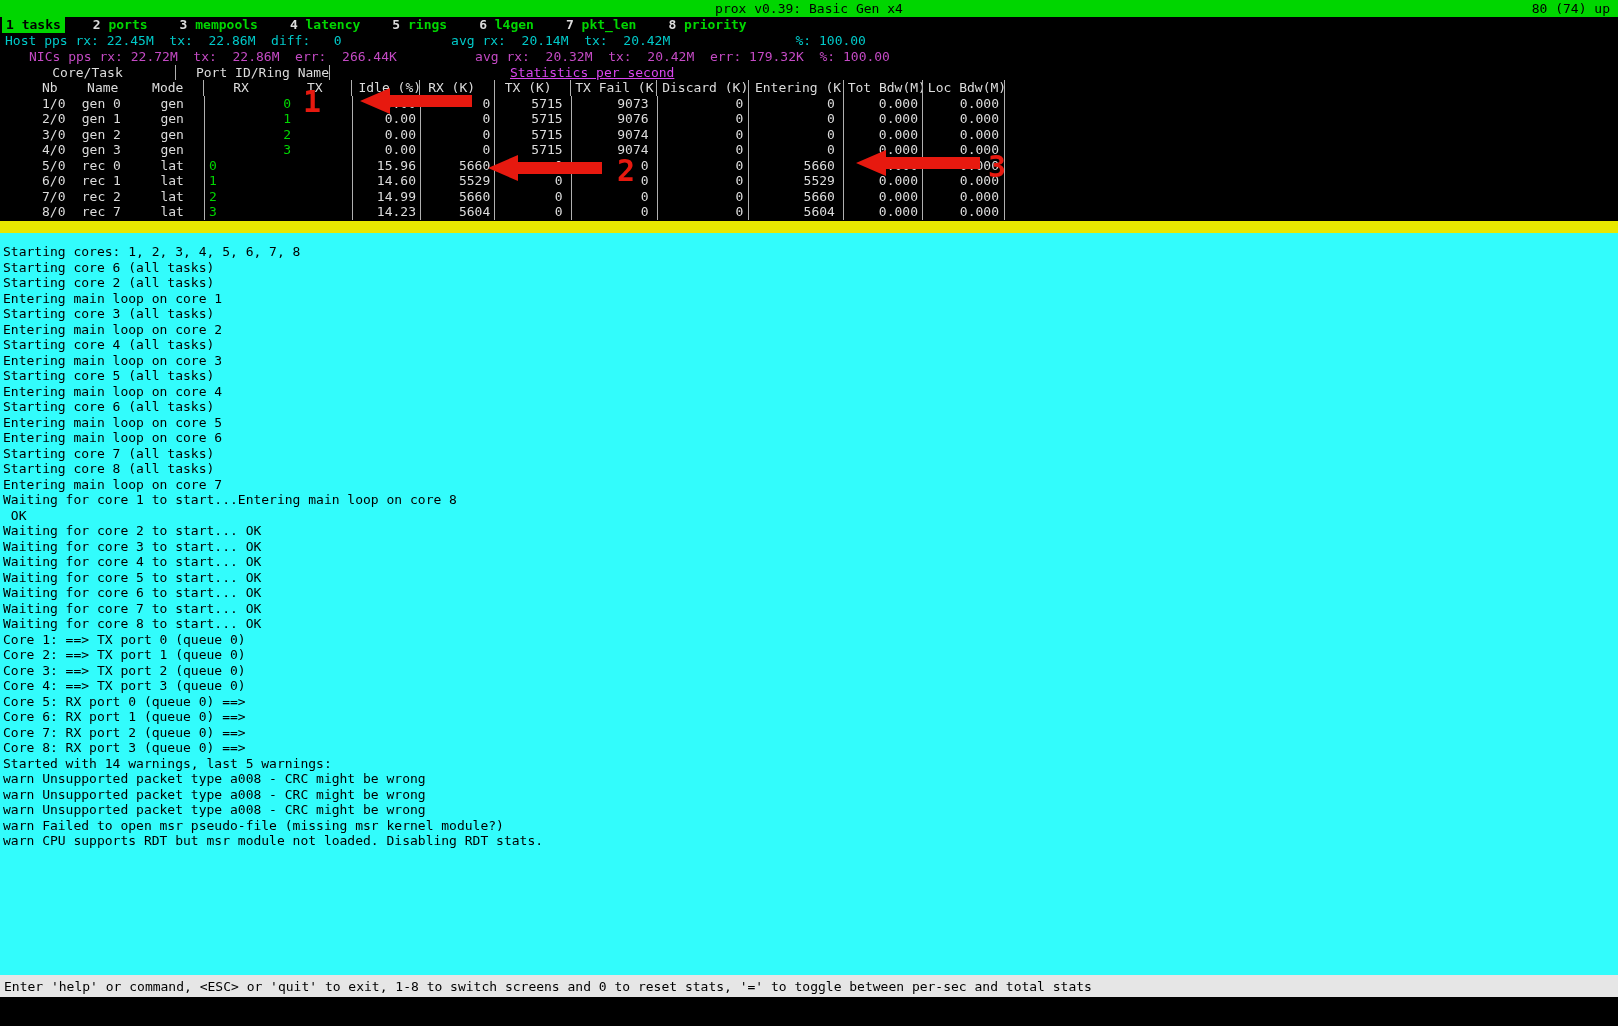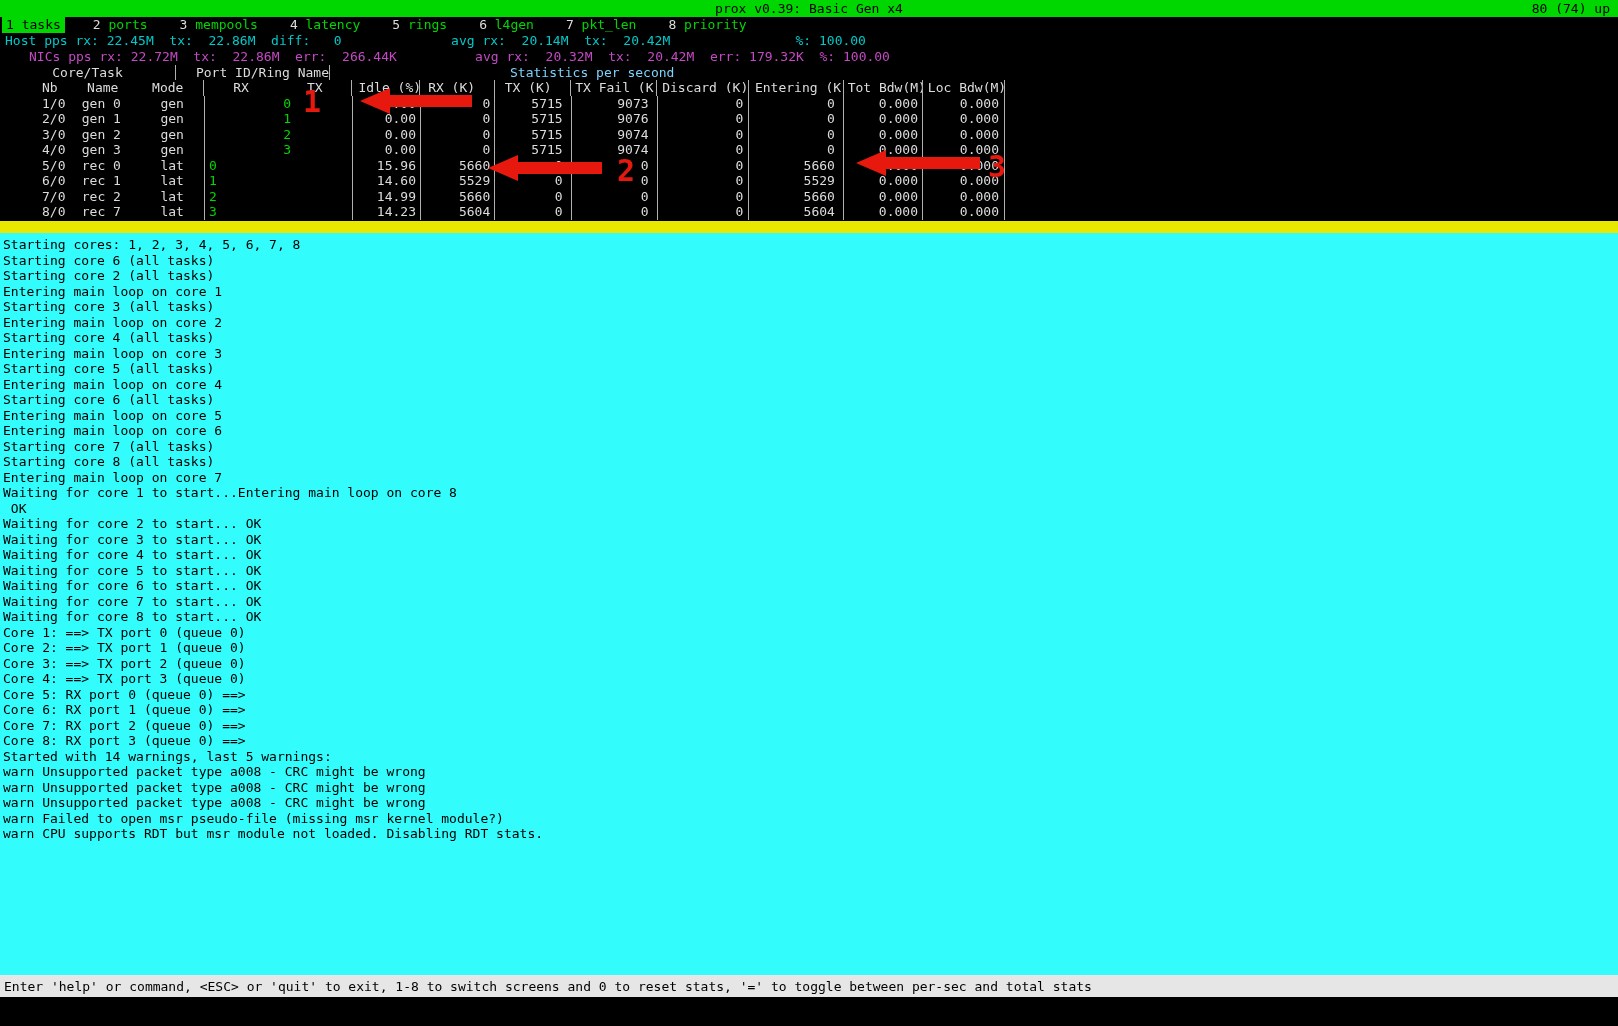--- a/index.html
+++ b/index.html
@@ -6,33 +6,33 @@
   .screen{
     position:relative;width:1618px;height:1026px;background:#000;
     font-family:"DejaVu Sans Mono", monospace;font-size:13px;line-height:15.5px;
     overflow:hidden;
     --green:#00d600;--white:#dcdcdc;--cyan:#00c9c9;--magenta:#c44ac4;
     --grid:#b0b0b0;--yellow:#e8e800;--logbg:#32fcfc;--red:#e7190f;--statusbg:#e6e6e6;
   }
   .titlebar{position:absolute;top:0;left:0;right:0;height:17px;background:var(--green);color:#000;}
   .tb-center{position:absolute;left:50%;transform:translateX(-50%);top:1px;white-space:pre;}
   .tb-right{position:absolute;right:8px;top:1px;white-space:pre;}
-  .tabbar{position:absolute;top:17px;left:0;right:0;height:16px;background:#000;padding-left:2px;}
+  .tabbar{position:absolute;top:17px;left:0;right:0;height:16px;background:#000;padding-left:2px;font-weight:bold;}
   .tab{display:inline-block;margin-right:24px;padding:0 4px;color:var(--green);white-space:pre;}
   .tab .tab-key{color:var(--white);}
   .tab.active{background:var(--green);color:#000;}
   .tab.active .tab-key{color:#000;}
   .statline{position:absolute;left:5px;white-space:pre;}
   .host{top:33px;color:var(--cyan);}
   .nics{top:49px;color:var(--magenta);padding-left:24px;}
   .table{position:absolute;top:65px;left:0;width:1005px;color:var(--white);}
   .grouprow{display:flex;height:15px;}
   .gh0{width:176px;text-align:center;border-right:1px solid var(--grid);box-sizing:border-box;}
   .gh1{width:154px;text-align:right;border-right:1px solid var(--grid);box-sizing:border-box;}
-  .gh2{width:675px;padding-left:180px;box-sizing:border-box;color:#7dd3fc;}
+  .gh2{width:675px;padding-left:180px;box-sizing:border-box;color:#d946ef;text-decoration:underline;}
   .headrow,.trow{display:flex;height:15.5px;margin-left:34px;}
   .cell{box-sizing:border-box;white-space:pre;overflow:hidden;}
   .col0{width:40px}.col1{width:62px}.col2{width:74px}.col3{width:77px}.col4{width:77px}
   .col5{width:70px}.col6{width:77px}.col7{width:79px}.col8{width:89px}.col9{width:95px}
   .col10{width:98px}.col11{width:82px}.col12{width:85px}
   .col2,.col4,.col5,.col6,.col7,.col8,.col9,.col10,.col11,.col12{border-right:1px solid var(--grid);}
   .headrow .col0{padding-left:8px}
   .headrow .col1,.headrow .col2,.headrow .col3,.headrow .col4{text-align:center}
   .headrow .col5{padding-left:6px}
   .headrow .col6{padding-left:8px}
@@ -45,21 +45,21 @@
   .trow .col0{padding-left:8px}
   .trow .col1{text-align:right;padding-right:12px}
   .trow .col2{text-align:right;padding-right:20px}
   .trow .col3{padding-left:4px}
   .trow .col4{padding-left:4px}
   .trow .col5,.trow .col6,.trow .col11{text-align:right;padding-right:4px}
   .trow .col7,.trow .col8,.trow .col10{text-align:right;padding-right:8px}
   .trow .col9,.trow .col12{text-align:right;padding-right:5px}
   .green{color:var(--green);}
   .yellowbar{position:absolute;top:221px;left:0;right:0;height:12px;background:var(--yellow);}
-  .logarea{position:absolute;top:233px;left:0;right:0;height:742px;background:var(--logbg);color:#000;padding:4px 0 0 3px;box-sizing:border-box;}
+  .logarea{position:absolute;top:233px;left:0;right:0;height:742px;background:var(--logbg);color:#000;padding:11px 0 0 3px;box-sizing:border-box;}
   .logline{white-space:pre;height:15.5px;}
   .statusbar{position:absolute;top:975px;left:0;right:0;height:22px;background:var(--statusbg);color:#000;padding:4px 0 0 4px;box-sizing:border-box;white-space:pre;}
   .annotations{position:absolute;left:0;top:0;width:1618px;height:1026px;pointer-events:none;}
   .ann-poly{fill:var(--red);}
   .ann-label{fill:var(--red);font-family:"DejaVu Sans Mono", monospace;font-size:30px;font-weight:bold;}
 </style>
 </head>
 <body>
 
 <div class="screen" style="--green: #00d600; --white: #dcdcdc; --cyan: #00c9c9; --magenta: #c44ac4; --grid: #b0b0b0; --yellow: #e8e800; --logbg: #32fcfc; --red: #e7190f; --statusbg: #e6e6e6;">

